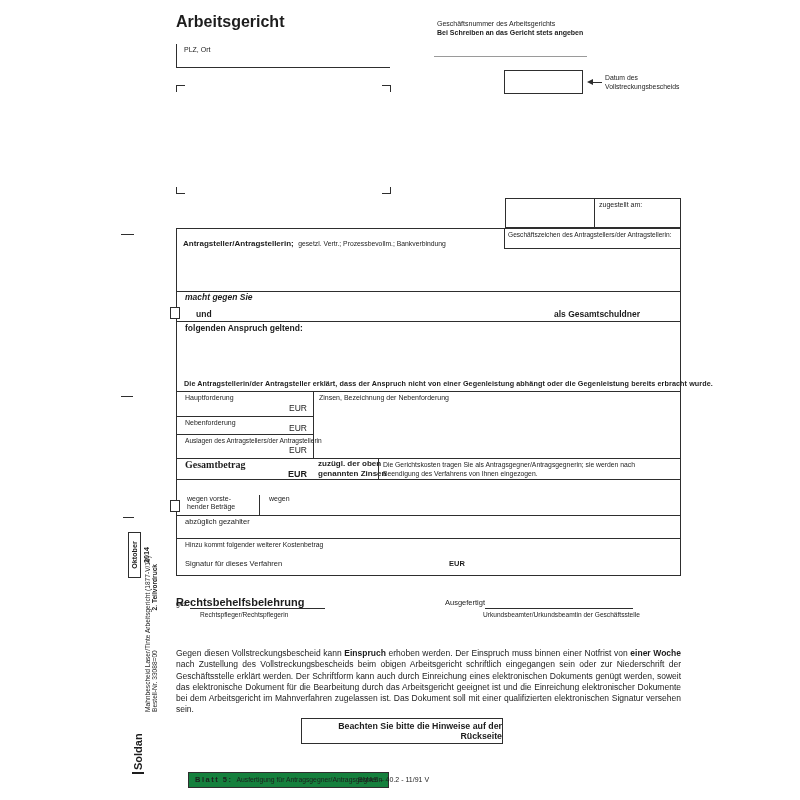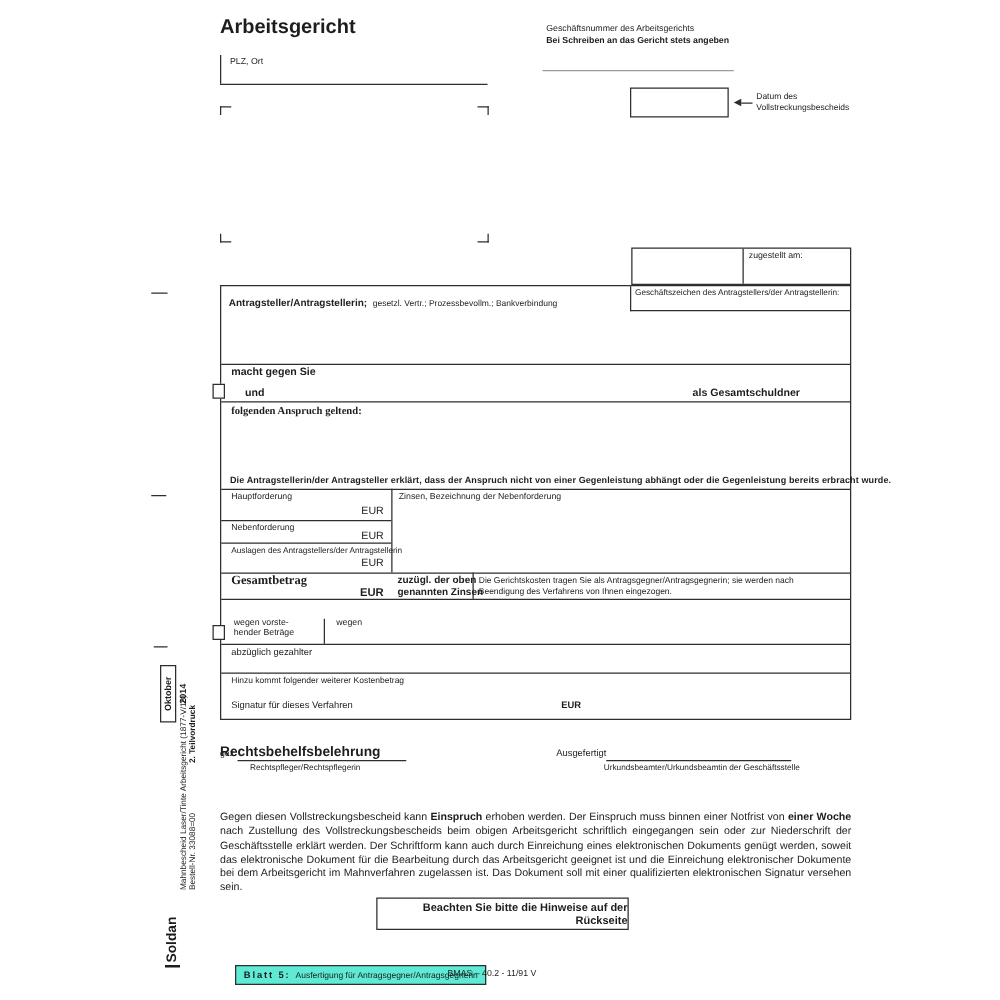--- a/index.html
+++ b/index.html
@@ -54,27 +54,27 @@
 
     <div style="position:absolute;left:327px;top:0;right:0;height:20px;border-left:1px solid #2e2e2e;border-bottom:1px solid #2e2e2e;box-sizing:border-box;">
       <div class="t" style="left:3px;top:2px;font-size:6.6px;">Geschäftszeichen des Antragstellers/der Antragstellerin:</div>
     </div>
     <div class="t" style="left:6px;top:3px;">
       <span class="b" style="font-size:8px;">Antragsteller/Antragstellerin;</span>
       <span style="font-size:6.8px;">gesetzl. Vertr.; Prozessbevollm.; Bankverbindung</span>
     </div>
     <div class="hl" style="left:0;top:62px;width:100%;"></div>
 
-    <div class="t b" style="left:8px;top:64px;font-size:8.5px;">macht gegen Sie</div>
+    <div class="t b" style="left:8px;top:64px;font-size:8.5px;font-style:italic;">macht gegen Sie</div>
     <div class="chk" style="left:-7px;top:78px;"></div>
     <div class="t b" style="left:19px;top:81px;font-size:8.5px;">und</div>
     <div class="t b" style="right:40px;top:81px;font-size:8.5px;">als Gesamtschuldner</div>
     <div class="hl" style="left:0;top:92px;width:100%;"></div>
 
-    <div class="t b" style="left:8px;top:95px;font-size:8.5px;font-family:Liberation Serif, serif;">folgenden Anspruch geltend:</div>
+    <div class="t b" style="left:8px;top:95px;font-size:8.5px;">folgenden Anspruch geltend:</div>
     <div class="t b" style="left:7px;top:151px;font-size:7.2px;letter-spacing:0.1px;">Die Antragstellerin/der Antragsteller erklärt, dass der Anspruch nicht von einer Gegenleistung abhängt oder die Gegenleistung bereits erbracht wurde.</div>
     <div class="hl" style="left:0;top:162px;width:100%;"></div>
 
     <div class="vl" style="left:136px;top:162px;height:67px;"></div>
     <div class="t" style="left:8px;top:165px;font-size:7px;">Hauptforderung</div>
     <div class="t" style="left:8px;top:175px;width:122px;text-align:right;font-size:8.5px;">EUR</div>
     <div class="hl" style="left:0;top:187px;width:136px;"></div>
     <div class="t" style="left:8px;top:190px;font-size:7px;">Nebenforderung</div>
     <div class="t" style="left:8px;top:195px;width:122px;text-align:right;font-size:8.5px;">EUR</div>
     <div class="hl" style="left:0;top:205px;width:136px;"></div>
@@ -114,21 +114,21 @@
   <div class="hl" style="left:485px;top:608px;width:148px;"></div>
   <div class="t" style="left:483px;top:611px;font-size:6.6px;">Urkundsbeamter/Urkundsbeamtin der Geschäftsstelle</div>
 
   <div class="t b" style="left:176px;top:596px;font-size:11px;">Rechtsbehelfsbelehrung</div>
   <div style="position:absolute;left:176px;top:648px;width:505px;font-size:8.5px;line-height:11.3px;text-align:justify;">
     <span>Gegen diesen Vollstreckungsbescheid kann </span><span class="b">Einspruch</span><span> erhoben werden. Der Einspruch muss binnen einer Notfrist von </span><span class="b">einer Woche</span><span> nach Zustellung des Vollstreckungsbescheids beim obigen Arbeitsgericht schriftlich eingegangen sein oder zur Niederschrift der Geschäftsstelle erklärt werden. Der Schriftform kann auch durch Einreichung eines elektronischen Dokuments genügt werden, soweit das elektronische Dokument für die Bearbeitung durch das Arbeitsgericht geeignet ist und die Einreichung elektronischer Dokumente bei dem Arbeitsgericht im Mahnverfahren zugelassen ist. Das Dokument soll mit einer qualifizierten elektronischen Signatur versehen sein.</span>
   </div>
 
   <div style="position:absolute;left:301px;top:718px;width:200px;border:1.5px solid #2e2e2e;text-align:right;font-weight:bold;font-size:8.8px;padding:2px 0;background:#fff;">Beachten Sie bitte die Hinweise auf der Rückseite</div>
 
-  <div style="position:absolute;left:188px;top:772px;border:1px solid #2e2e2e;padding:2px 6px 3px 6px;display:inline-flex;align-items:baseline;gap:4px;background:#5eead4;">
+  <div style="position:absolute;left:188px;top:772px;border:1px solid #2e2e2e;padding:2px 6px 3px 6px;display:inline-flex;align-items:baseline;gap:4px;background:#15803d;">
     <span class="b" style="font-size:7.5px;letter-spacing:1.5px;">Blatt 5:</span>
     <span style="font-size:6.8px;">Ausfertigung für Antragsgegner/Antragsgegnerin</span>
   </div>
   <div class="t" style="left:358px;top:776px;font-size:7px;">BMAS – 40.2 - 11/91 V</div>
 
   <div class="rot" style="left:128px;top:578px;width:46px;height:13px;border:1px solid #2e2e2e;text-align:center;font-size:7.2px;font-weight:bold;line-height:12px;box-sizing:border-box;">Oktober 2014</div>
 
   <div class="rot" style="left:144px;top:712px;width:148px;height:18px;font-size:6.6px;">
     <div style="white-space:nowrap;">Mahnbescheid Laser/Tinte Arbeitsgericht (1877-V/18)</div>
     <div style="display:flex;justify-content:space-between;white-space:nowrap;">

